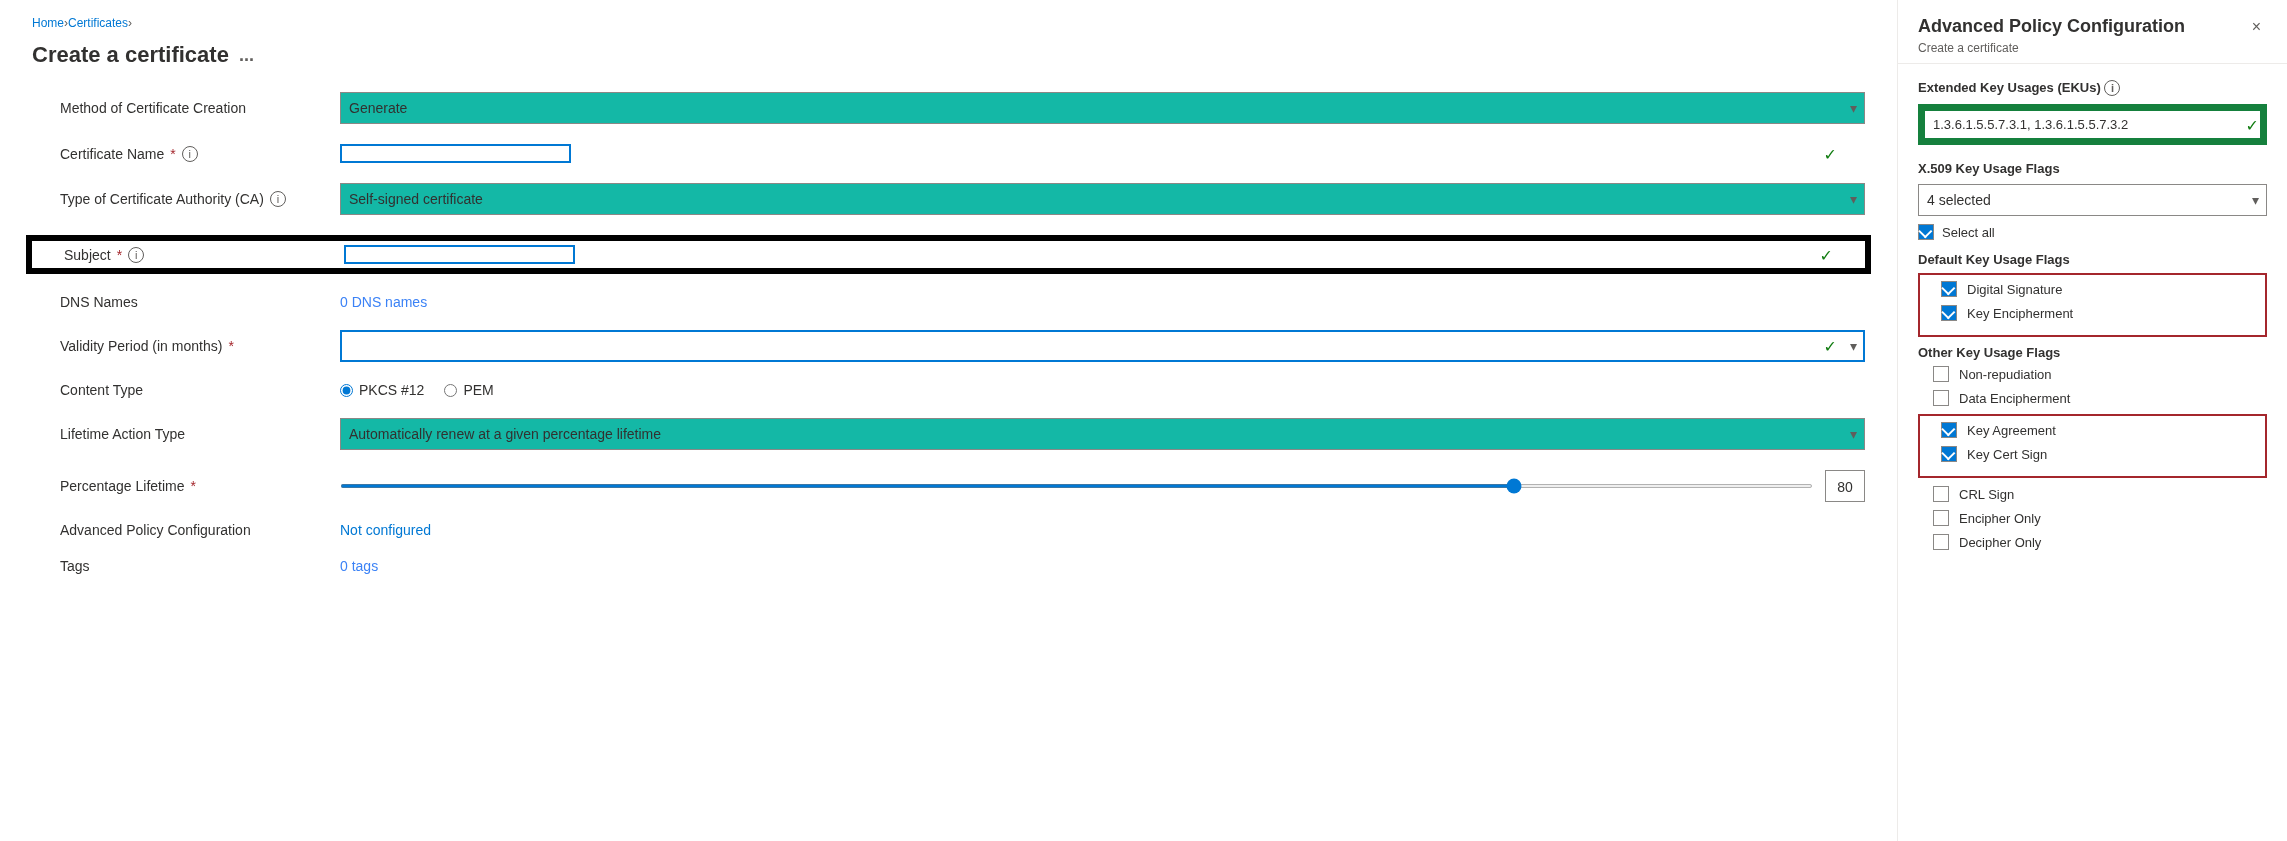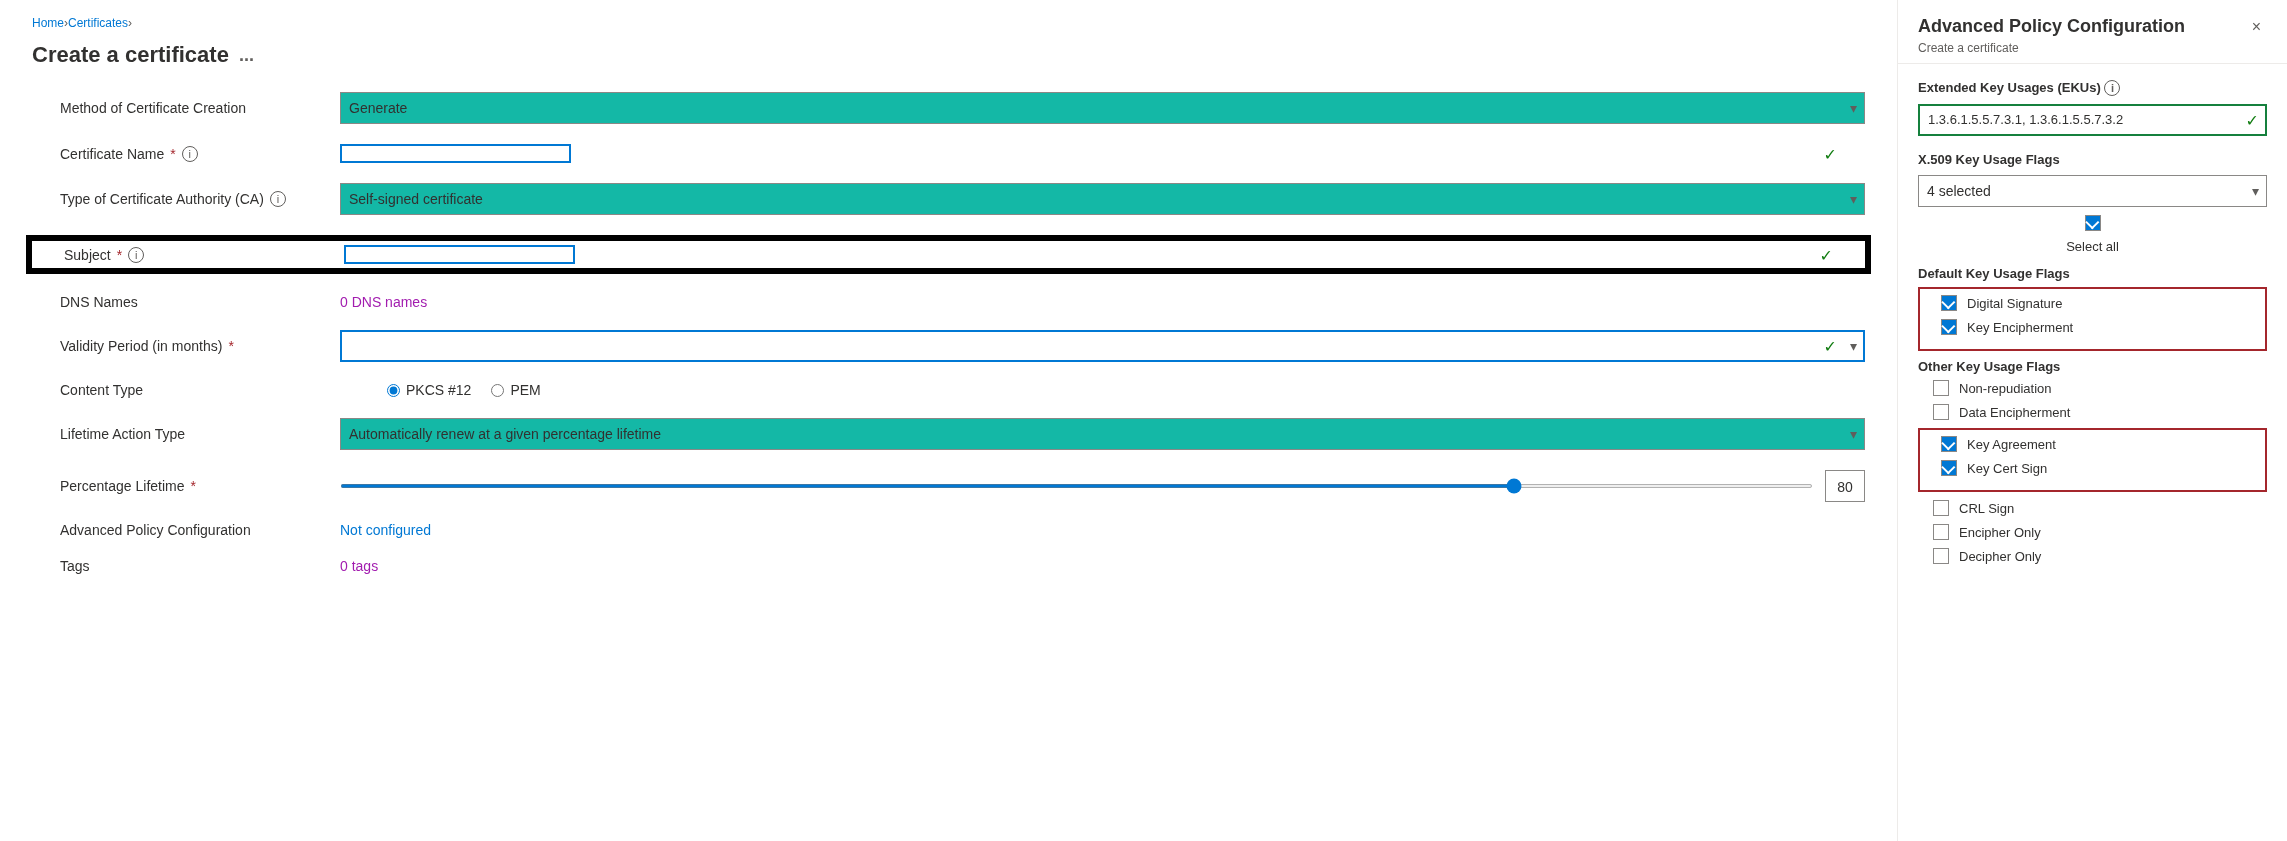--- a/index.html
+++ b/index.html
@@ -62,24 +62,24 @@
       border: 1px solid #0078d4;
       border-width: 2px;
       padding: 0 32px 0 8px;
       font-size: 14px;
       color: #323130;
       background: #fff;
       outline: none;
     }
 
     
-    .link-blue { color: #a21caf; cursor: pointer; text-decoration: none; }
-
-    
-    .radio-group { display: flex; align-items: center; gap: 20px; margin-left: 47px; }
+    .link-blue { color: #3b82f6; cursor: pointer; text-decoration: none; }
+
+    
+    .radio-group { display: flex; align-items: center; gap: 20px; }
     .radio-option { display: flex; align-items: center; gap: 6px; cursor: pointer; }
     .radio-option input[type="radio"] { accent-color: #0078d4; }
 
     
     .slider-wrapper { display: flex; align-items: center; gap: 12px; flex: 1; }
     .slider-wrapper input[type="range"] {
       flex: 1;
       accent-color: #0078d4;
       height: 4px;
     }
@@ -149,21 +149,21 @@
       border: 1px solid #8a8886;
       padding: 0 32px 0 8px;
       font-size: 14px;
       color: #323130;
       background: #fff;
       appearance: none;
       outline: none;
     }
 
     
-    .select-all-row { display: flex; align-items: center; gap: 8px; margin-bottom: 12px; cursor: pointer; flex-direction: column; }
+    .select-all-row { display: flex; align-items: center; gap: 8px; margin-bottom: 12px; cursor: pointer; }
     .checkbox-blue {
       width: 16px; height: 16px;
       border: 1px solid #8a8886;
       background: #0078d4;
       display: flex; align-items: center; justify-content: center;
       flex-shrink: 0;
     }
     .checkbox-blue::after { content: ''; display: block; width: 8px; height: 8px; border: 2px solid #fff; border-top: none; border-right: none; transform: rotate(-45deg) translateY(-1px); }
     .checkbox-empty {
       width: 16px; height: 16px;
@@ -339,21 +339,21 @@
     <button class="panel-close">×</button>
   </div>
 
   <div class="panel-body">
 
     <div class="panel-section-label">
       <span>Extended Key Usages (EKUs)</span>
       <span class="info-icon" style="display:inline-flex;">i</span>
     </div>
     <div class="eku-wrapper">
-      <div class="eku-field" style="border:2px solid #15803d;">1.3.6.1.5.5.7.3.1, 1.3.6.1.5.5.7.3.2</div>
+      <div class="eku-field" style="border:7px solid #15803d;">1.3.6.1.5.5.7.3.1, 1.3.6.1.5.5.7.3.2</div>
       <span class="eku-check">✓</span>
     </div>
 
     <div class="panel-section-label">X.509 Key Usage Flags</div>
     <div class="x509-wrapper">
       <select class="x509-select">
         <option value="4 selected">4 selected</option>
       </select>
       <span class="select-arrow">▾</span>
     </div>

